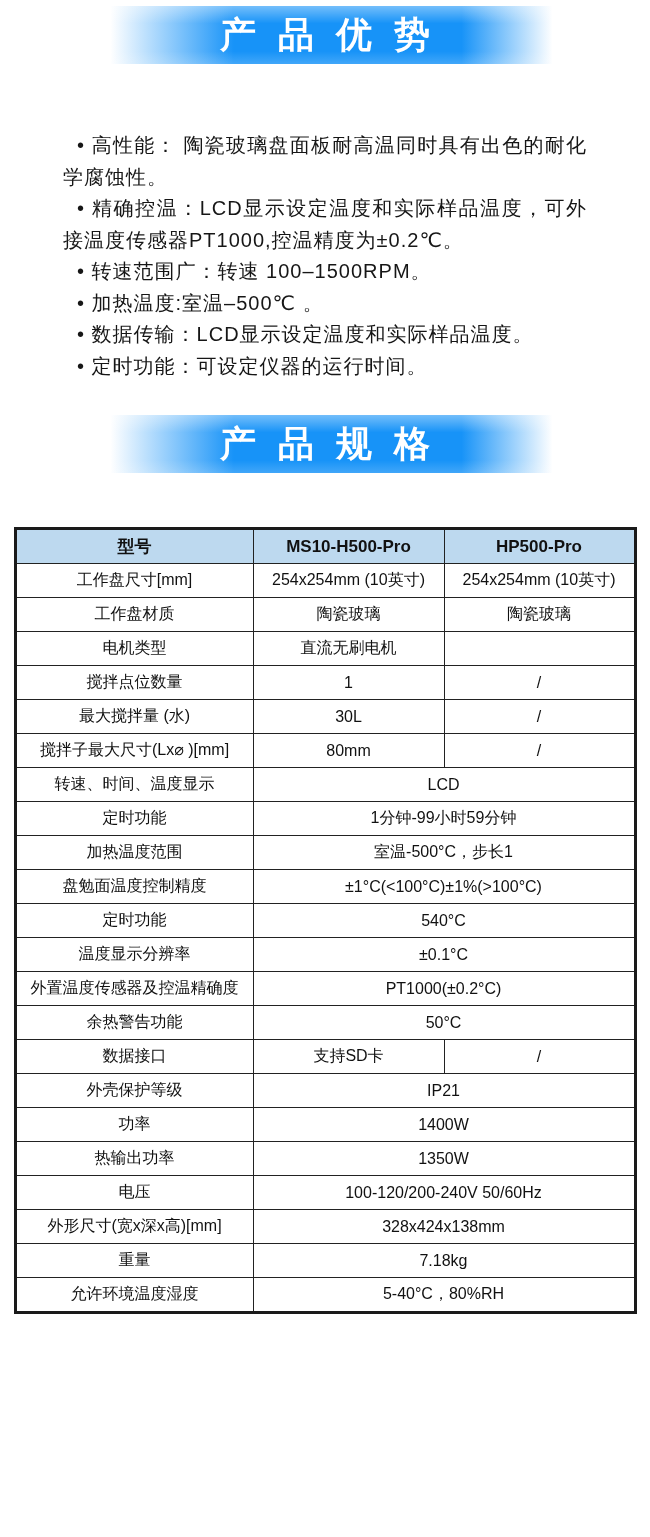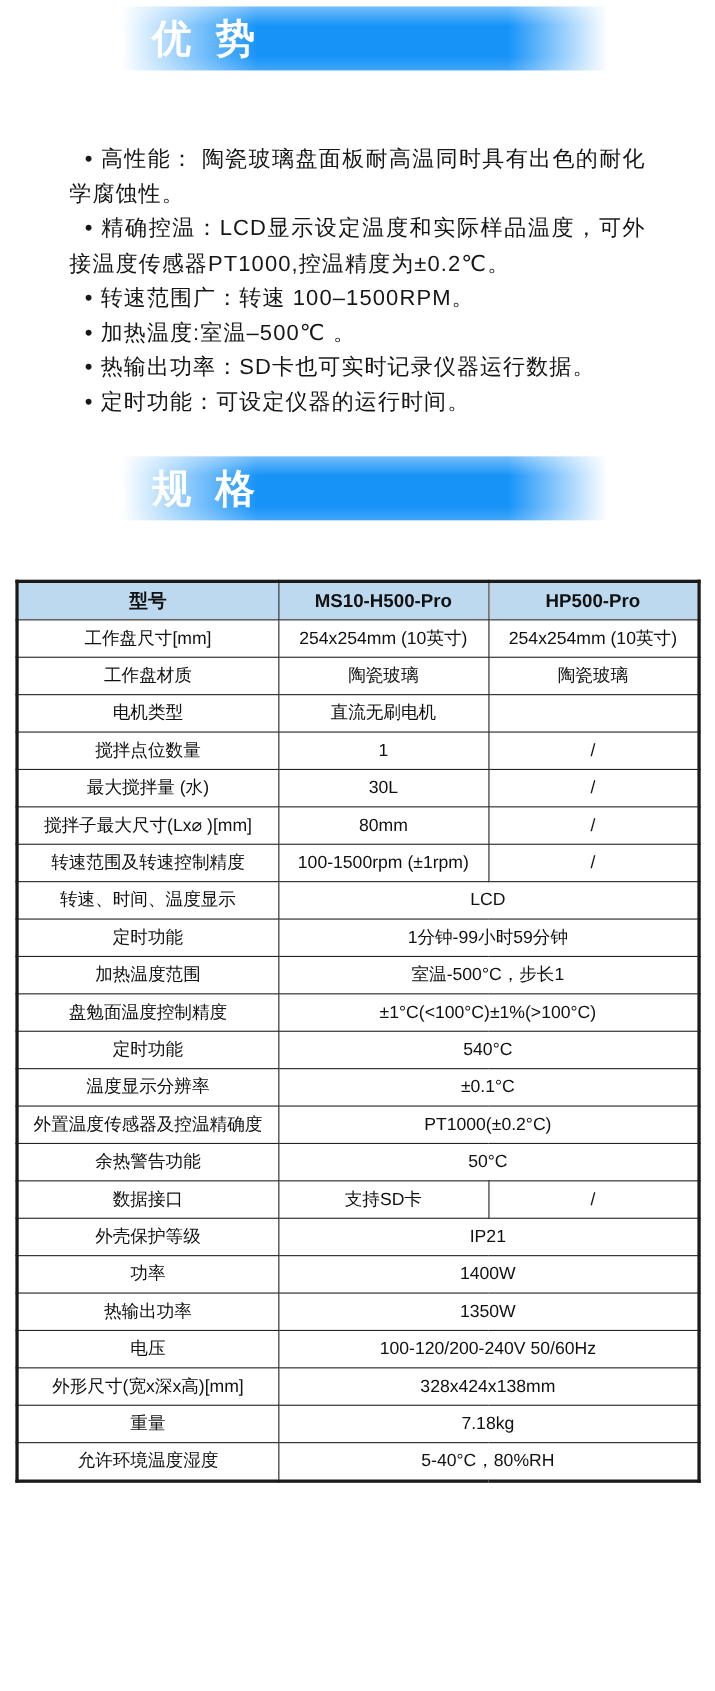--- a/index.html
+++ b/index.html
@@ -13,21 +13,21 @@
     width: 650px;
     height: 1537px;
     background: #ffffff;
     overflow: hidden;
   }
   
   .banner {
     height: 58px;
     display: flex;
     align-items: center;
-    justify-content: flex-start;
+    justify-content: center;
     background:
       linear-gradient(180deg, rgba(255,255,255,0.40) 0%, rgba(255,255,255,0) 30%,
                       rgba(255,255,255,0) 78%, rgba(255,255,255,0.18) 100%),
       linear-gradient(90deg, rgba(23,147,248,0) 17%, #1793f8 36%,
                       #1793f8 71%, rgba(23,147,248,0) 85%);
   }
   .banner.first { margin-top: 6px; }
   .banner.second { margin-top: 33px; height: 58px; }
   .banner-title {
     color: #ffffff;
@@ -86,21 +86,21 @@
 
   <div class="banner first">
     <span class="banner-title">产品优势</span>
   </div>
 
   <ul class="bullets">
       <li class="bullet">• 高性能： 陶瓷玻璃盘面板耐高温同时具有出色的耐化学腐蚀性。</li>
       <li class="bullet">• 精确控温：LCD显示设定温度和实际样品温度，可外接温度传感器PT1000,控温精度为±0.2℃。</li>
       <li class="bullet">• 转速范围广：转速 100–1500RPM。</li>
       <li class="bullet">• 加热温度:室温–500℃ 。</li>
-      <li class="bullet">• 热输出功率：SD卡也可实时记录仪器运行数据。</li>
+      <li class="bullet">• 数据传输：LCD显示设定温度和实际样品温度。</li>
       <li class="bullet">• 定时功能：可设定仪器的运行时间。</li>
     </ul>
 
   <div class="banner second">
     <span class="banner-title">产品规格</span>
   </div>
 
   <table class="spec-table">
     <colgroup>
       <col class="col-label">
@@ -139,25 +139,20 @@
           <td>最大搅拌量 (水)</td>
           <td>30L</td>
           <td>/</td>
         </tr>
         <tr>
           <td>搅拌子最大尺寸(Lx⌀ )[mm]</td>
           <td>80mm</td>
           <td>/</td>
         </tr>
         <tr>
-          <td>转速范围及转速控制精度</td>
-          <td>100-1500rpm (±1rpm)</td>
-          <td>/</td>
-        </tr>
-        <tr>
           <td>转速、时间、温度显示</td>
           <td colspan="2">LCD</td>
         </tr>
         <tr>
           <td>定时功能</td>
           <td colspan="2">1分钟-99小时59分钟</td>
         </tr>
         <tr>
           <td>加热温度范围</td>
           <td colspan="2">室温-500°C，步长1</td>

